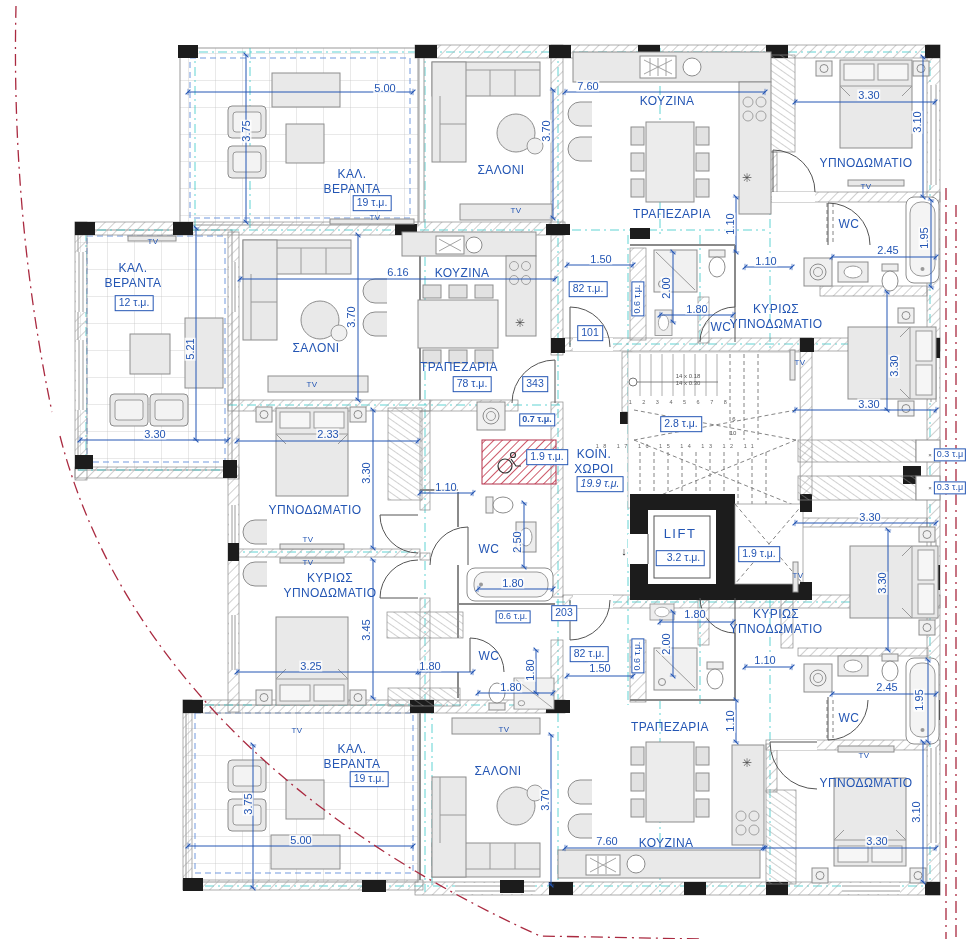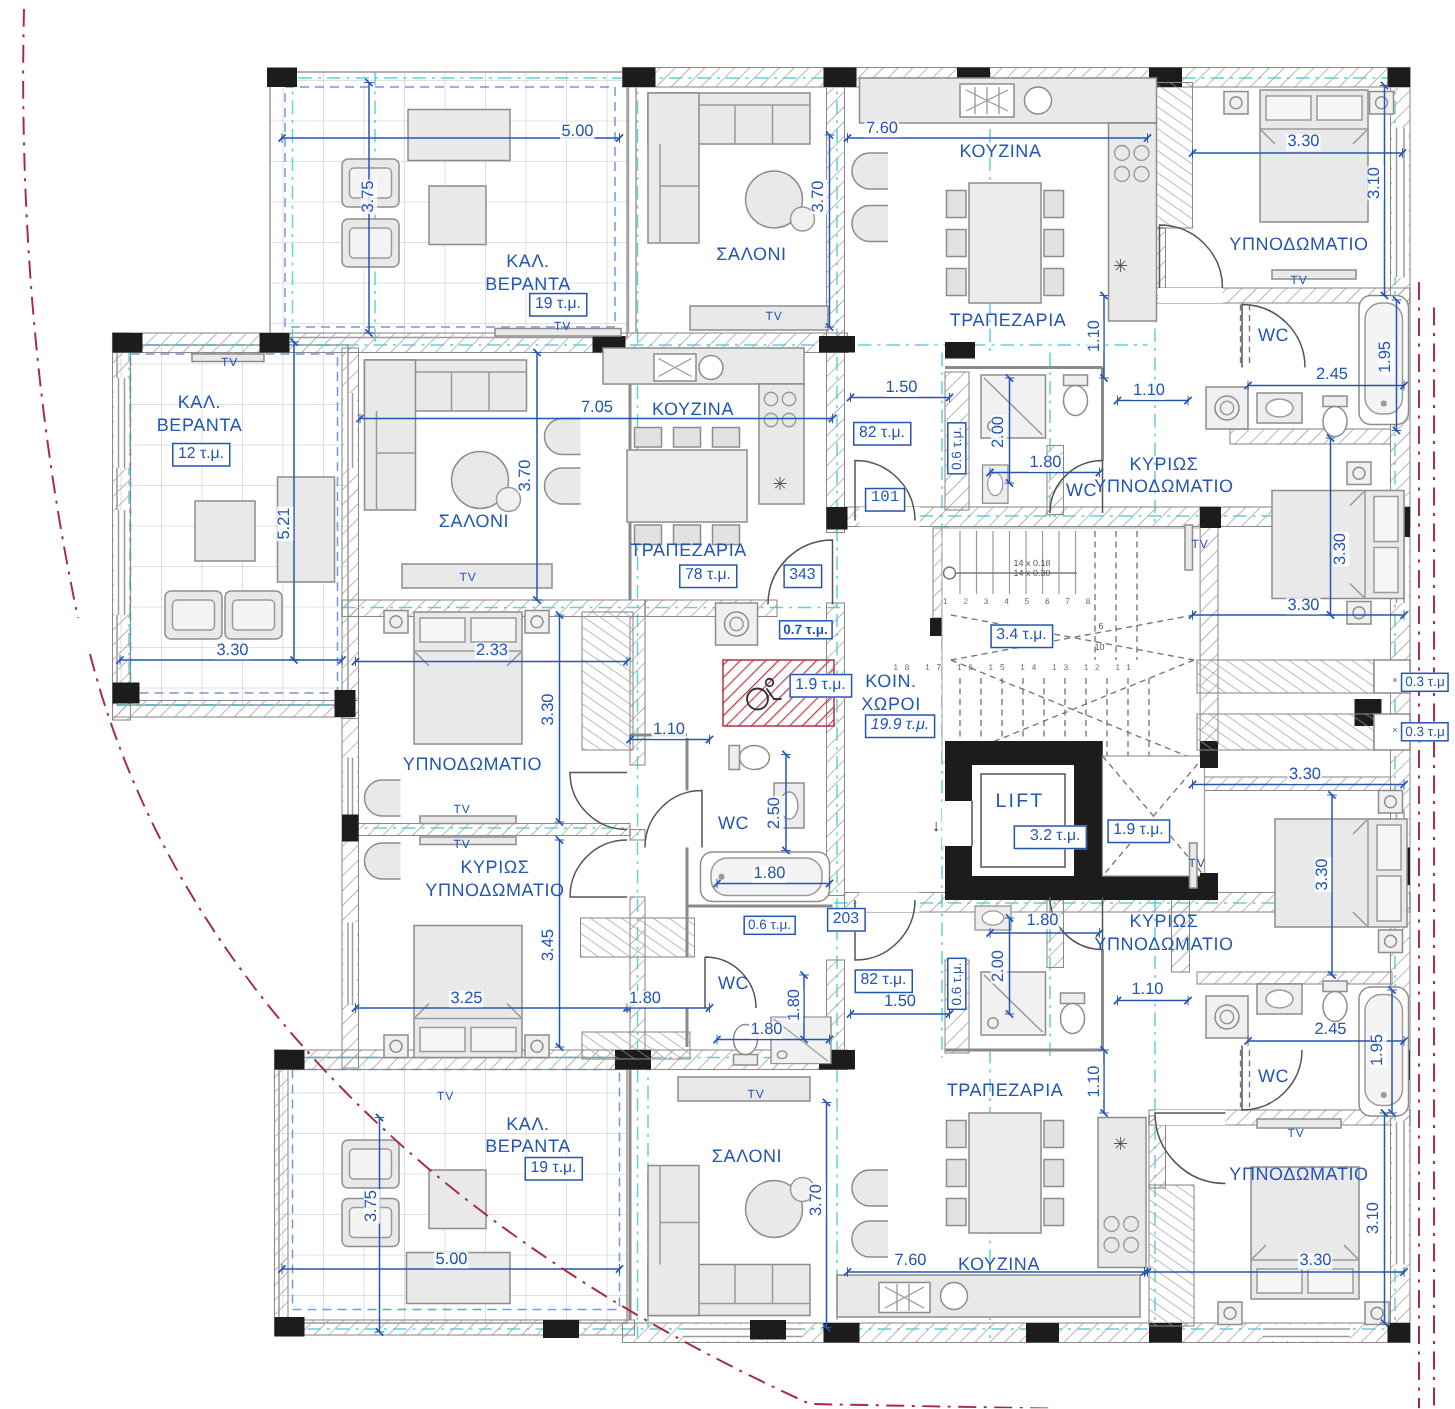--- a/index.html
+++ b/index.html
@@ -593,39 +593,39 @@
 ΒΕΡΑΝΤΑ</div>
       <div class="lb box" style="left: 372px; top: 203px;">19 τ.μ.</div>
       <div class="lb room" style="left: 501px; top: 170px;">ΣΑΛΟΝΙ</div>
       <div class="lb room" style="left: 667px; top: 101px;">ΚΟΥΖΙΝΑ</div>
       <div class="lb room" style="left: 672px; top: 214px;">ΤΡΑΠΕΖΑΡΙΑ</div>
       <div class="lb room" style="left: 866px; top: 163px;">ΥΠΝΟΔΩΜΑΤΙΟ</div>
       <div class="lb room" style="left: 849px; top: 224px;">WC</div>
       <div class="lb room" style="left: 776px; top: 317px;">ΚΥΡΙΩΣ
 ΥΠΝΟΔΩΜΑΤΙΟ</div>
       <div class="lb room" style="left: 721px; top: 327px;">WC</div>
-      <div class="lb box" style="left: 590px; top: 333px; font-family: Liberation Mono, monospace;">101</div>
+      <div class="lb box" style="left: 590px; top: 333px;">101</div>
       <div class="lb box" style="left: 588px; top: 289px;">82 τ.μ.</div>
       <div class="lb room" style="left: 133px; top: 276px;">ΚΑΛ.
 ΒΕΡΑΝΤΑ</div>
       <div class="lb box" style="left: 134px; top: 303px;">12 τ.μ.</div>
       <div class="lb room" style="left: 316px; top: 348px;">ΣΑΛΟΝΙ</div>
       <div class="lb room" style="left: 462px; top: 273px;">ΚΟΥΖΙΝΑ</div>
       <div class="lb room" style="left: 459px; top: 367px;">ΤΡΑΠΕΖΑΡΙΑ</div>
       <div class="lb box" style="left: 472px; top: 384px;">78 τ.μ.</div>
       <div class="lb box" style="left: 535px; top: 384px;">343</div>
       <div class="lb room" style="left: 315px; top: 510px;">ΥΠΝΟΔΩΜΑΤΙΟ</div>
       <div class="lb room" style="left: 330px; top: 586px;">ΚΥΡΙΩΣ
 ΥΠΝΟΔΩΜΑΤΙΟ</div>
       <div class="lb room" style="left: 594px; top: 462px;">ΚΟΙΝ.
 ΧΩΡΟΙ</div>
       <div class="lb box" style="left: 600px; top: 484px; font-style: italic;">19.9 τ.μ.</div>
-      <div class="lb box" style="left: 681px; top: 424px;">3.4 τ.μ.</div>
+      <div class="lb box" style="left: 681px; top: 424px;">2.8 τ.μ.</div>
       <div class="lb lift" style="left: 680px; top: 534px;">LIFT</div>
-      <div class="lb box" style="left: 700px; top: 558px; padding-left: 10px;">3.2 τ.μ.</div>
+      <div class="lb box" style="left: 680px; top: 558px; padding-left: 10px;">3.2 τ.μ.</div>
       <div class="lb box" style="left: 759px; top: 554px;">1.9 τ.μ.</div>
       <div class="lb boxs" style="left: 537px; top: 420px; font-weight: bold;">0.7 τ.μ.</div>
       <div class="lb box" style="left: 547px; top: 457px;">1.9 τ.μ.</div>
       <div class="lb room" style="left: 489px; top: 549px;">WC</div>
       <div class="lb boxs" style="left: 513px; top: 617px;">0.6 τ.μ.</div>
       <div class="lb room" style="left: 489px; top: 656px;">WC</div>
       <div class="lb box" style="left: 564px; top: 613px;">203</div>
       <div class="lb box" style="left: 589px; top: 654px;">82 τ.μ.</div>
       <div class="lb room" style="left: 670px; top: 727px;">ΤΡΑΠΕΖΑΡΙΑ</div>
       <div class="lb room" style="left: 666px; top: 843px;">ΚΟΥΖΙΝΑ</div>
@@ -656,21 +656,21 @@
       <div class="lb dim" style="left: 588px; top: 86px;">7.60</div>
       <div class="lb dim" style="left: 869px; top: 95px;">3.30</div>
       <div class="lb dim" style="left: 917px; top: 122px; transform: translate(-50%, -50%) rotate(-90deg);">3.10</div>
       <div class="lb dim" style="left: 730px; top: 224px; transform: translate(-50%, -50%) rotate(-90deg);">1.10</div>
       <div class="lb dim" style="left: 601px; top: 259px;">1.50</div>
       <div class="lb dim" style="left: 666px; top: 288px; transform: translate(-50%, -50%) rotate(-90deg);">2.00</div>
       <div class="lb dim" style="left: 697px; top: 309px;">1.80</div>
       <div class="lb dim" style="left: 766px; top: 261px;">1.10</div>
       <div class="lb dim" style="left: 888px; top: 250px;">2.45</div>
       <div class="lb dim" style="left: 924px; top: 238px; transform: translate(-50%, -50%) rotate(-90deg);">1.95</div>
-      <div class="lb dim" style="left: 398px; top: 272px;">7.05</div>
+      <div class="lb dim" style="left: 398px; top: 272px;">6.16</div>
       <div class="lb dim" style="left: 351px; top: 317px; transform: translate(-50%, -50%) rotate(-90deg);">3.70</div>
       <div class="lb dim" style="left: 190px; top: 349px; transform: translate(-50%, -50%) rotate(-90deg);">5.21</div>
       <div class="lb dim" style="left: 155px; top: 434px;">3.30</div>
       <div class="lb dim" style="left: 328px; top: 434px;">2.33</div>
       <div class="lb dim" style="left: 366px; top: 473px; transform: translate(-50%, -50%) rotate(-90deg);">3.30</div>
       <div class="lb dim" style="left: 446px; top: 487px;">1.10</div>
       <div class="lb dim" style="left: 894px; top: 366px; transform: translate(-50%, -50%) rotate(-90deg);">3.30</div>
       <div class="lb dim" style="left: 869px; top: 404px;">3.30</div>
       <div class="lb dim" style="left: 517px; top: 542px; transform: translate(-50%, -50%) rotate(-90deg);">2.50</div>
       <div class="lb dim" style="left: 513px; top: 583px;">1.80</div>

